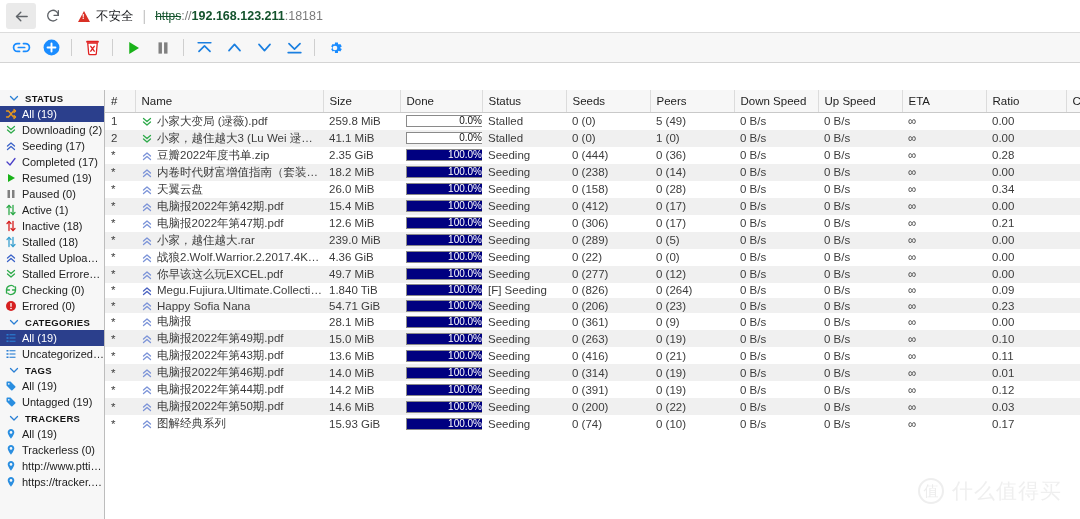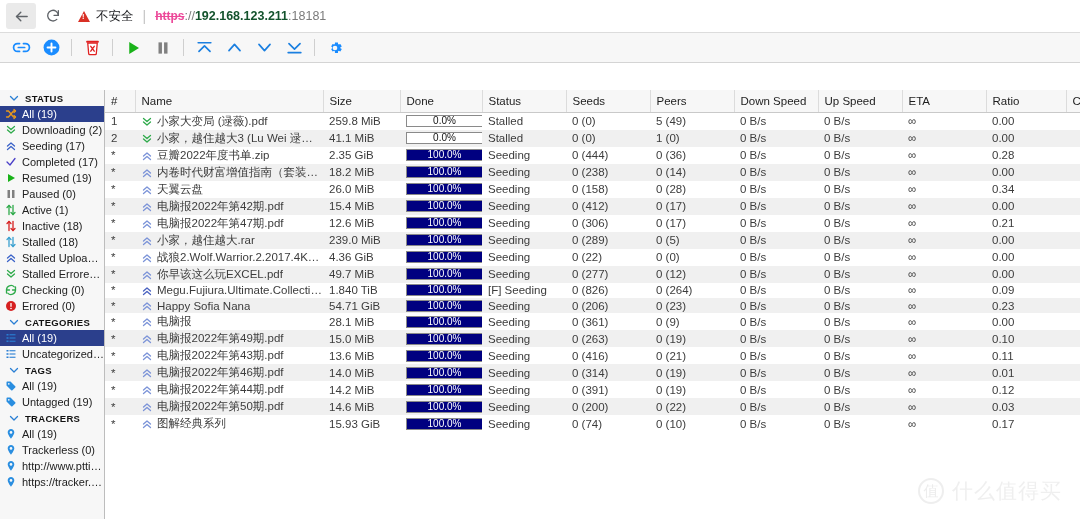--- a/index.html
+++ b/index.html
@@ -29,21 +29,21 @@
     flex: 1; height: 22px; margin-left: 8px;
     display:flex; align-items:center; gap:6px;
     font-size: 12.5px;
   }
   .warn-triangle { width: 0; height: 0; border-left:6px solid transparent;
     border-right:6px solid transparent; border-bottom:11px solid #d93025; position:relative;}
   .warn-triangle::after{ content:"!"; position:absolute; left:-2px; top:2px; font-size:7.5px;
     color:#fff; font-weight:bold; line-height:1;}
   .insecure-label { color:#202124; font-size:12.5px; }
   .omni-sep { color:#c4c4c4; margin:0 3px; font-size:14px; }
-  .url-scheme { color:#ec4899; text-decoration: line-through; font-weight:700; font-size:12px;}
+  .url-scheme { color:#14532d; text-decoration: line-through; font-weight:400; font-size:12px;}
   .url-host { color:#14532d; font-weight:600; font-size:12.5px; }
   .url-tail { color:#7b7b7b; font-size:12.5px; }
 
   
   .menubar {
     height: 20px; background:#f1f1f1;
     display:flex; align-items:center;
     padding-left: 8px; gap: 0px;
     border-bottom: 1px solid #d9d9d9;
     font-size: 11.5px; color:#1a1a1a;
@@ -102,21 +102,21 @@
   tr.odd td { background:#ffffff; }
   tr.even td { background:#f0f0f0; }
   td.c-idx { color:#5a5a5a; font-size:11px; padding-left:4px; }
   td.c-name { color:#202020; }
   .name-cell { display:flex; align-items:center; gap:4px; }
   .st-ico { width:12px; height:11px; flex:none; }
   .nm-txt { overflow:hidden; text-overflow:ellipsis; white-space:nowrap; }
   .progress {
     width: 77px; height: 12px; position:relative;
     border:1px solid #8a8a8a; background:#ffffff;
-    display:flex; align-items:center; justify-content:center;
+    display:flex; align-items:center; justify-content:flex-end;
   }
   .progress .fill { position:absolute; left:0; top:0; bottom:0; background:#000080; }
   .progress .pct { position:relative; font-size:10px; line-height:10px; }
   .progress.full .pct { color:#ffffff; }
   .progress.empty .pct { color:#111111; }
   td.c-status { color:#5d5d5d; }
   td.c-seeds, td.c-peers, td.c-dl, td.c-ul { color:#4a4a4a; }
   td.c-eta { color:#6a6a6a; font-size:12px; }
   td.c-ratio { color:#3c3c3c; }
 

